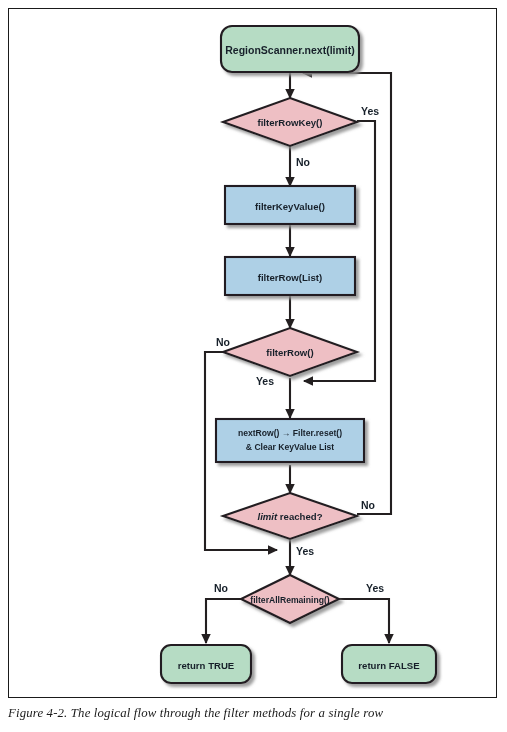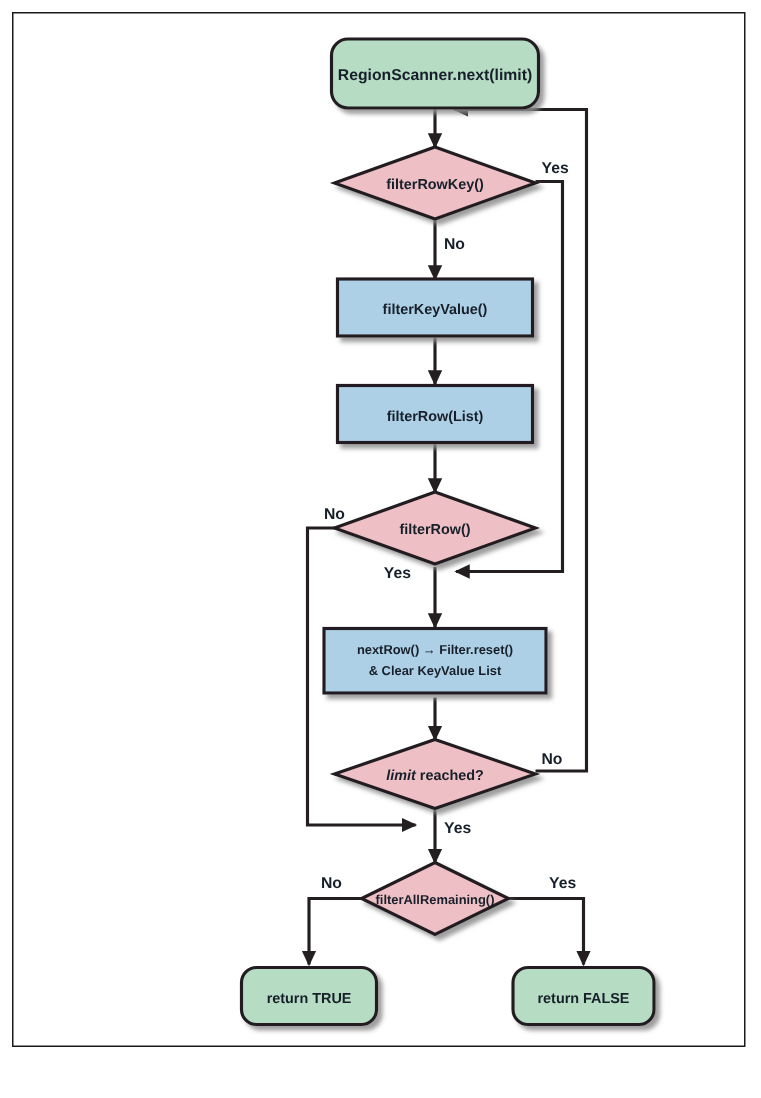--- a/index.html
+++ b/index.html
@@ -165,14 +165,15 @@
         <text class="edge-label" x="207" y="337" text-anchor="start">No</text>
         <text class="edge-label" x="265" y="376" text-anchor="end">Yes</text>
         <text class="edge-label" x="352" y="500" text-anchor="start">No</text>
         <text class="edge-label" x="287" y="546" text-anchor="start">Yes</text>
         <text class="edge-label" x="205" y="583" text-anchor="start">No</text>
         <text class="edge-label" x="357" y="583" text-anchor="start">Yes</text>
       </g>
     </svg>
   </div>
 
+  <div id="caption">Figure 4-2. The logical flow through the filter methods for a single row</div>
 
 </div>
 
 </body></html>

